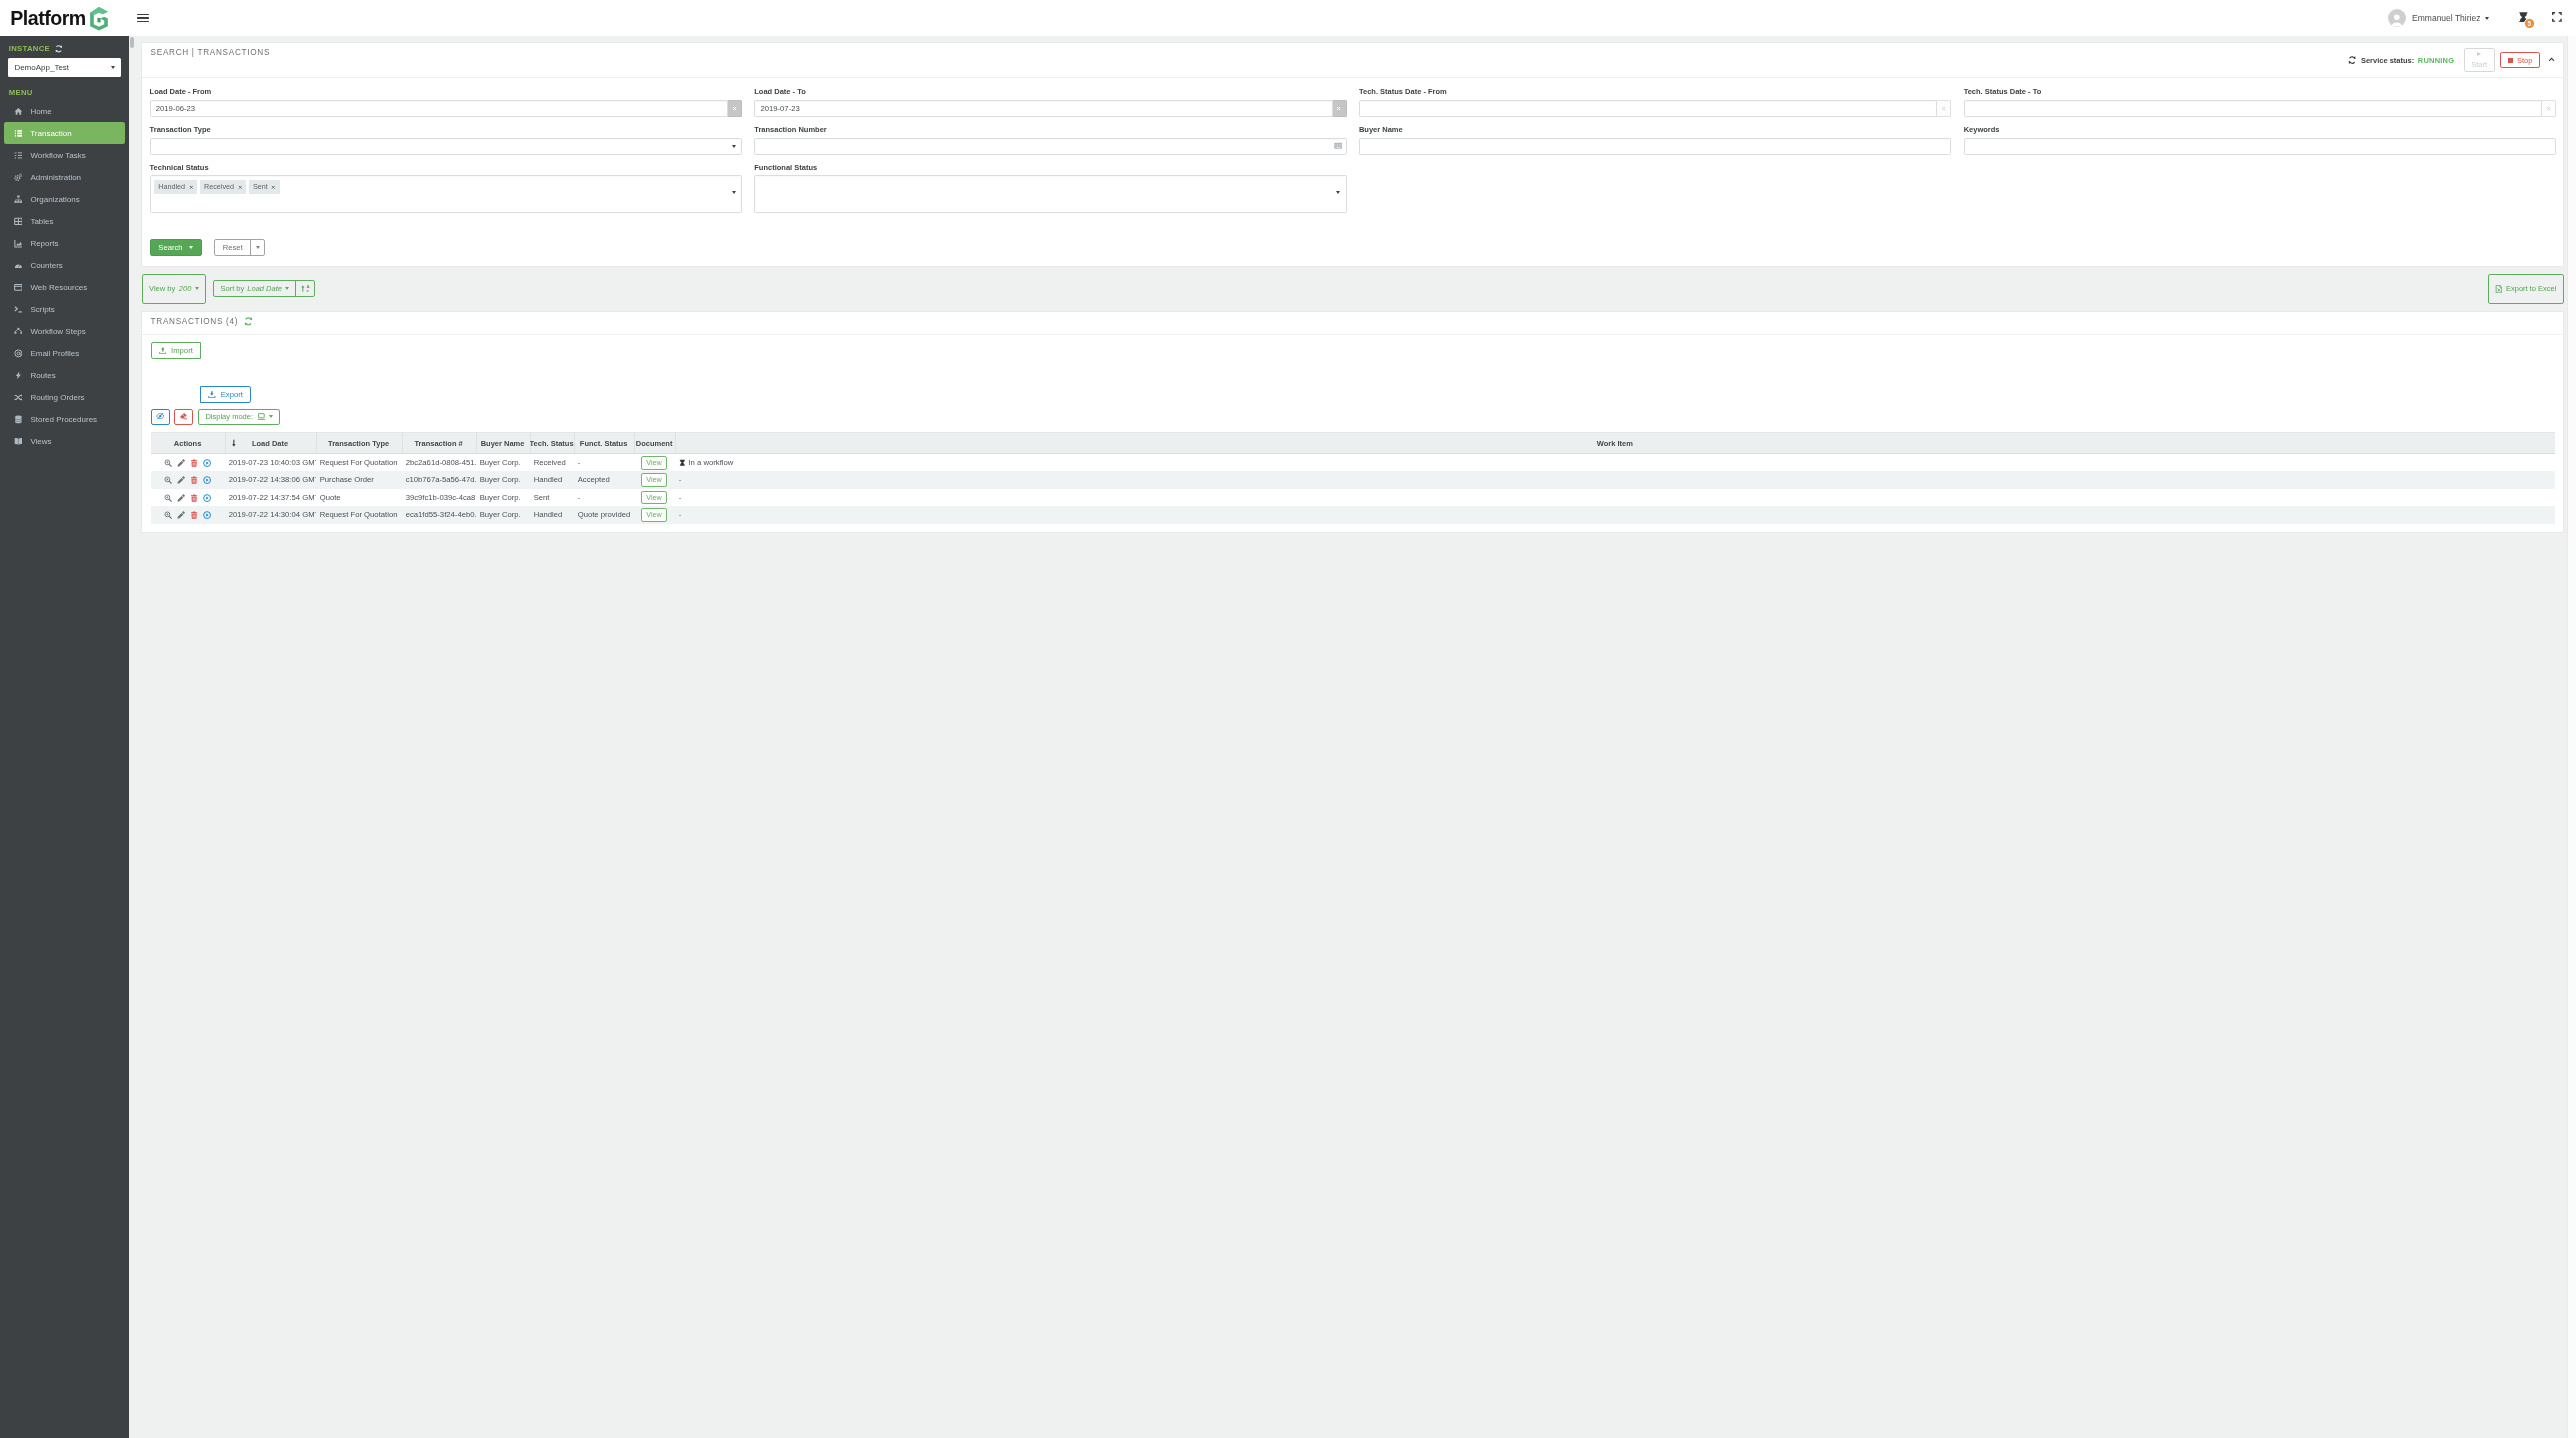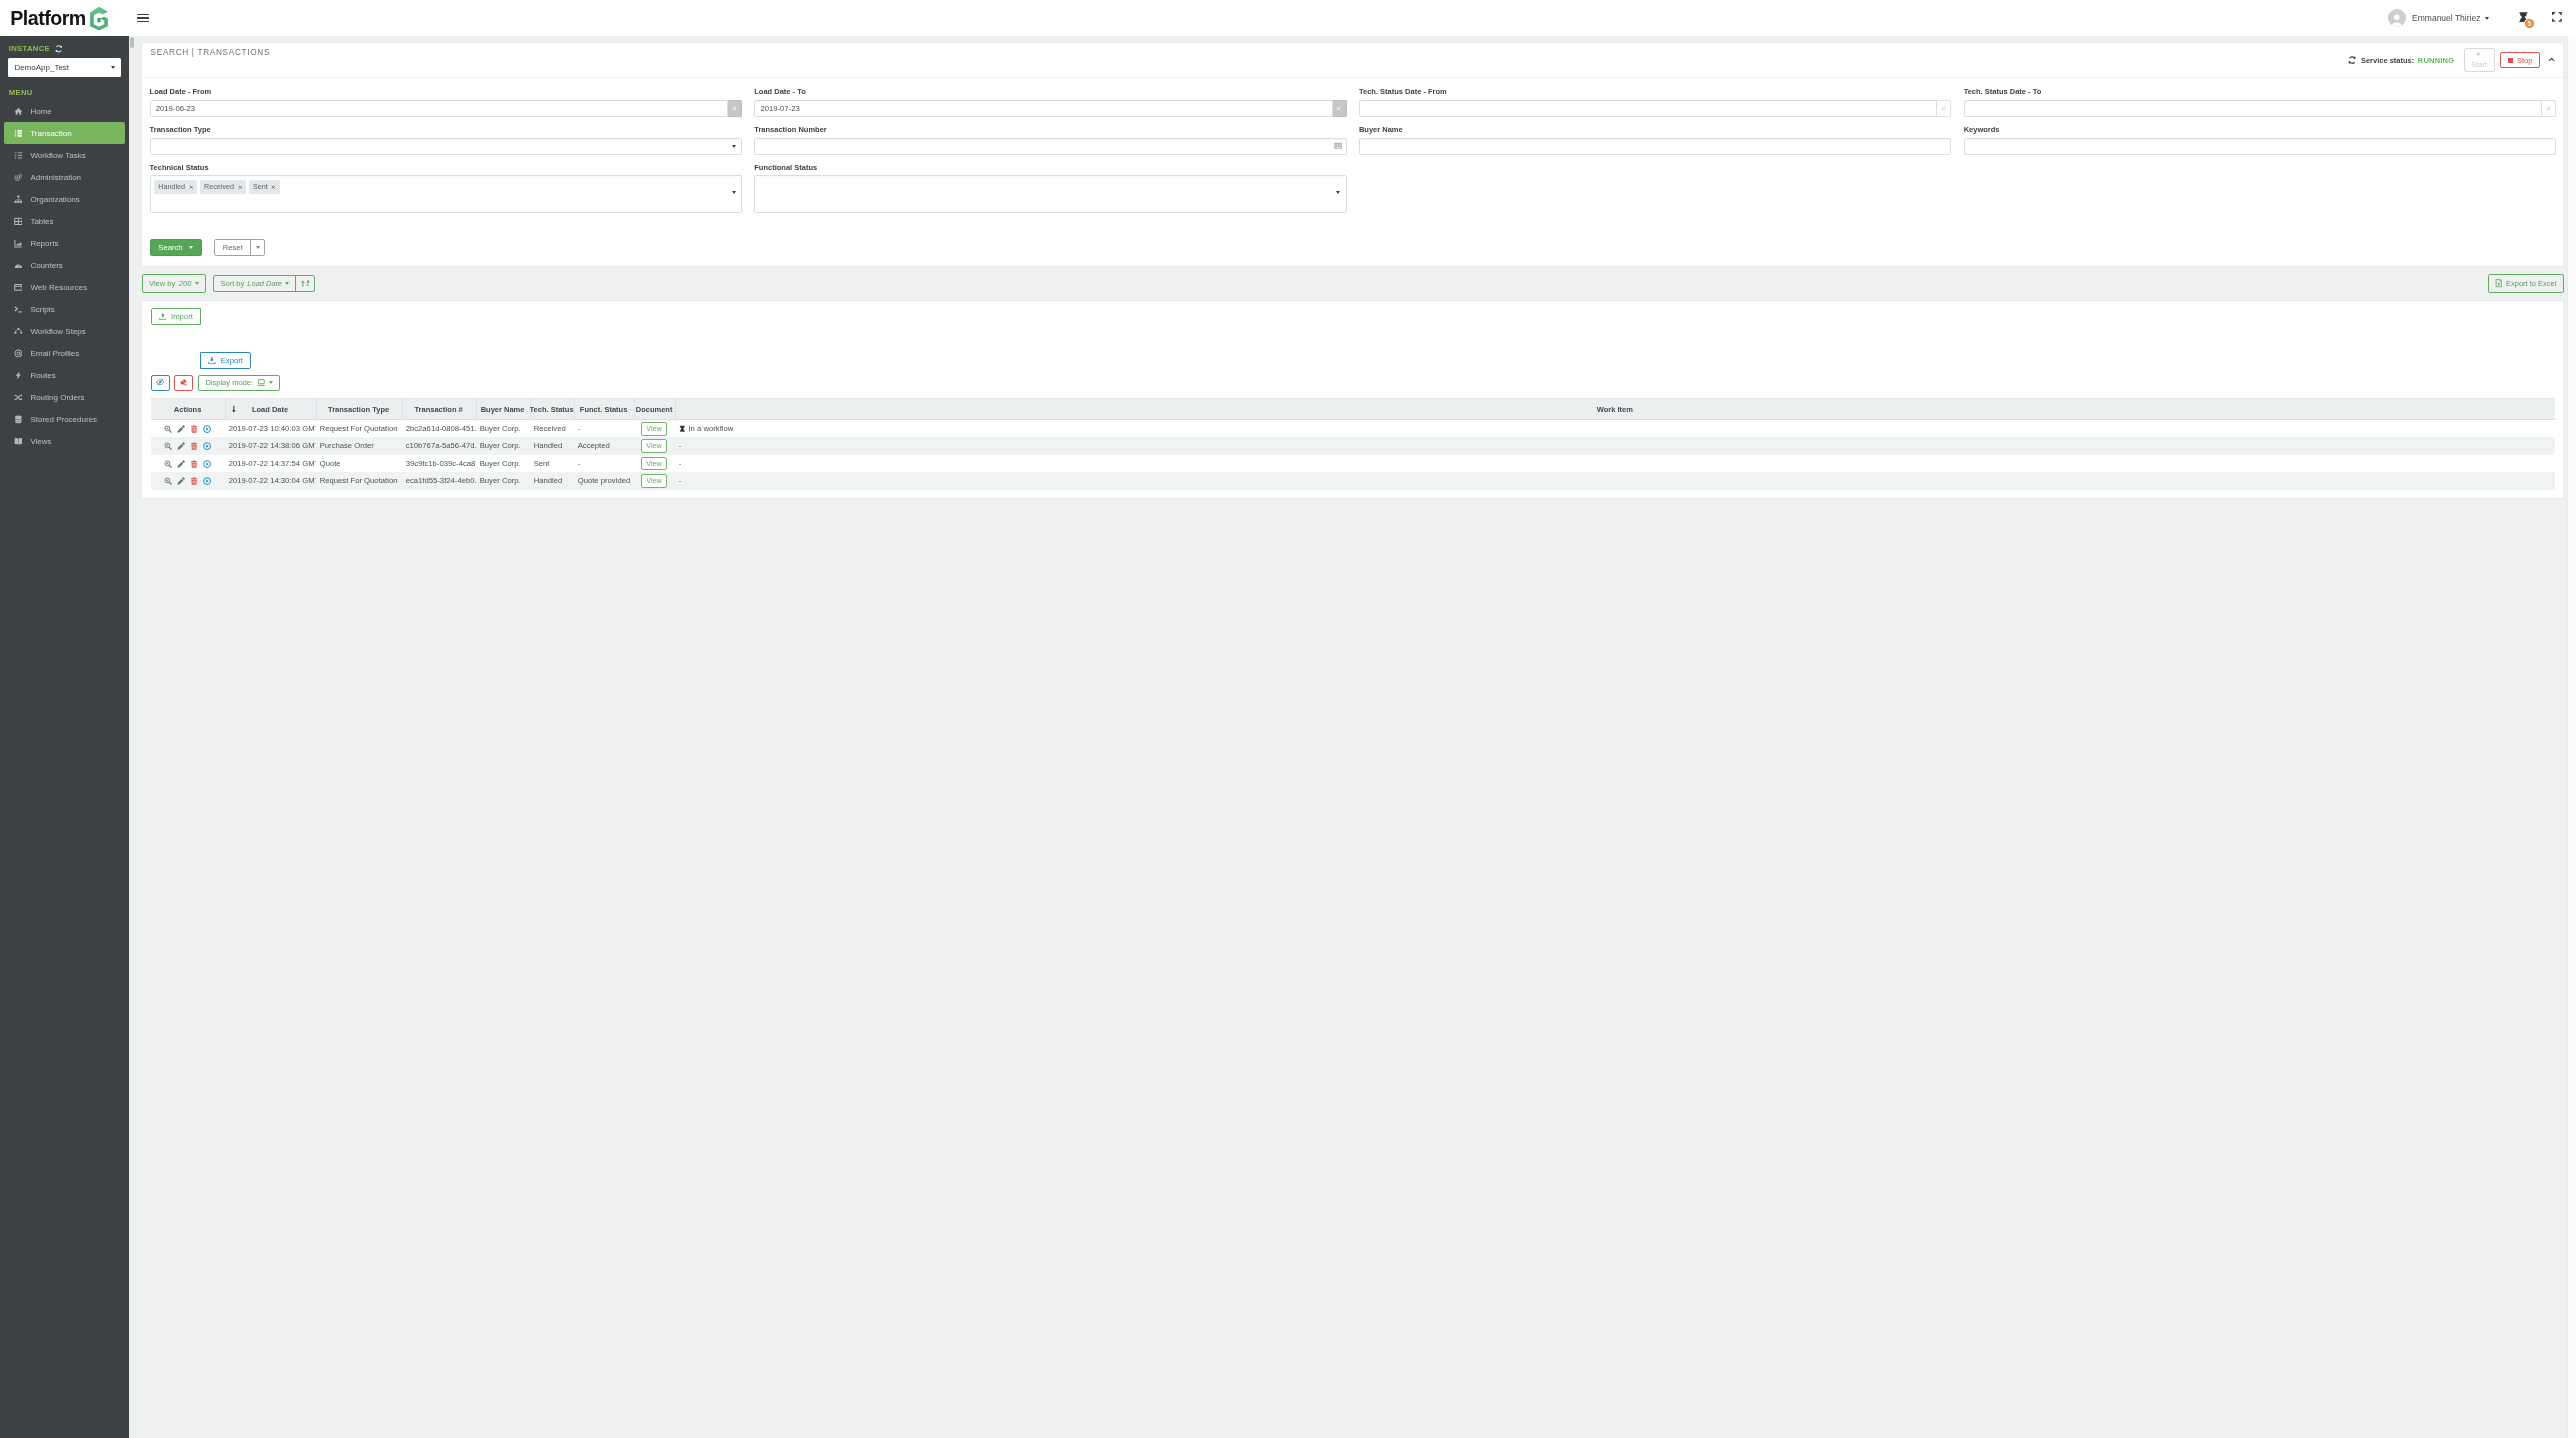--- a/index.html
+++ b/index.html
@@ -89,21 +89,21 @@
   .tag{display:inline-flex;align-items:center;gap:3.6px;background:#e3e8ea;color:#5d6265;font-size:7.2px;padding:2.6px 4.1px;border-radius:1px;margin:0 2.6px 2.6px 0;}
   .tag .icon{width:4.6px;height:4.6px;color:#5d6265;cursor:pointer;}
   .actions-row{grid-column:1 / -1;display:flex;gap:12px;margin-top:18px;}
   .btn-search{display:inline-flex;align-items:center;gap:6.7px;background:var(--green-dark);border:0.5px solid var(--green-border);color:#fff;font-size:7.7px;border-radius:2.1px;height:17px;padding:0 7.7px;cursor:pointer;font-family:inherit;}
   .btn-reset{display:inline-flex;align-items:stretch;background:#fff;border:0.5px solid #9ea4a7;border-radius:2.1px;height:17px;color:#6b7073;font-size:7.7px;cursor:pointer;overflow:hidden;}
   .reset-main{display:flex;align-items:center;padding:0 7.7px;}
   .reset-caret{display:flex;align-items:center;justify-content:center;width:14px;border-left:0.5px solid #9ea4a7;}
 
   
   .list-toolbar{display:flex;align-items:center;margin:6.7px 0.5px;}
-  .btn-ol{display:inline-flex;align-items:center;border:0.8px solid var(--green);color:#54a254;border-radius:2.1px;height:19px;padding:0 6.2px;font-size:7.5px;background:transparent;cursor:pointer;gap:3.6px;font-family:inherit;}
+  .btn-ol{display:inline-flex;align-items:center;border:0.8px solid var(--green);color:#54a254;border-radius:2.1px;height:30px;padding:0 6.2px;font-size:7.5px;background:transparent;cursor:pointer;gap:3.6px;font-family:inherit;}
   .btn-ol .it{font-style:italic;}
   .btn-ol .icon{color:#54a254;}
   .sort-group{display:inline-flex;align-items:stretch;border:0.8px solid var(--green);border-radius:2.1px;height:17px;margin-left:7.2px;color:#54a254;font-size:7.5px;cursor:pointer;}
   .sort-main{display:flex;align-items:center;gap:3.1px;padding:0 6.2px;}
   .sort-sec{display:flex;align-items:center;justify-content:center;width:18.5px;border-left:0.8px solid var(--green);gap:0.5px;}
   .sort-sec .icon{width:5.7px;height:7.2px;}
   .az{display:flex;flex-direction:column;font-size:4.4px;font-weight:bold;line-height:3.6px;color:#54a254;}
   .export-excel{margin-left:auto;}
   .export-excel .icon{width:7.7px;height:8.2px;}
 
@@ -602,20 +602,32 @@
             <path d="M2.2.8h7.3L13 4.3V15.2H2.2Z" fill="none" stroke="currentColor" stroke-width="1.5"></path>
             <path d="M9.5.8v3.5H13" fill="none" stroke="currentColor" stroke-width="1.5"></path>
             <path d="M5 7l5.2 5.8M10.2 7 5 12.8" stroke="currentColor" stroke-width="1.5"></path>
           </svg>
       </span>
       <span>Export to Excel</span>
     </button>
   </div>
 
   <section class="panel">
+    <div class="panel-head">
+      <h2 class="panel-title">TRANSACTIONS (4)</h2>
+      <span class="head-refresh icon" style="width:8.8px;height:8.8px;">
+        <svg viewBox="0 0 16 16">
+            <g fill="none" stroke="currentColor" stroke-width="2.3">
+              <path d="M13.6 5.6A6.1 6.1 0 0 0 3 4.2"></path>
+              <path d="M2.4 10.4A6.1 6.1 0 0 0 13 11.8"></path>
+            </g>
+            <path fill="currentColor" d="M14.2.6l.4 4.8-4.6-1.3ZM1.8 15.4l-.4-4.8 4.6 1.3Z"></path>
+          </svg>
+      </span>
+    </div>
     <div class="panel-body">
       <div class="ie-group">
         <button class="btn-ie import">
           <span class="icon">
             <svg viewBox="0 0 16 16">
                 <path fill="currentColor" d="M8 .6l3.8 4H9.5v4.6h-3V4.6H4.2Z"></path>
                 <path d="M1.4 10.4V14h13.2v-3.6" fill="none" stroke="currentColor" stroke-width="1.8"></path>
               </svg>
           </span>
           <span>Import</span>

